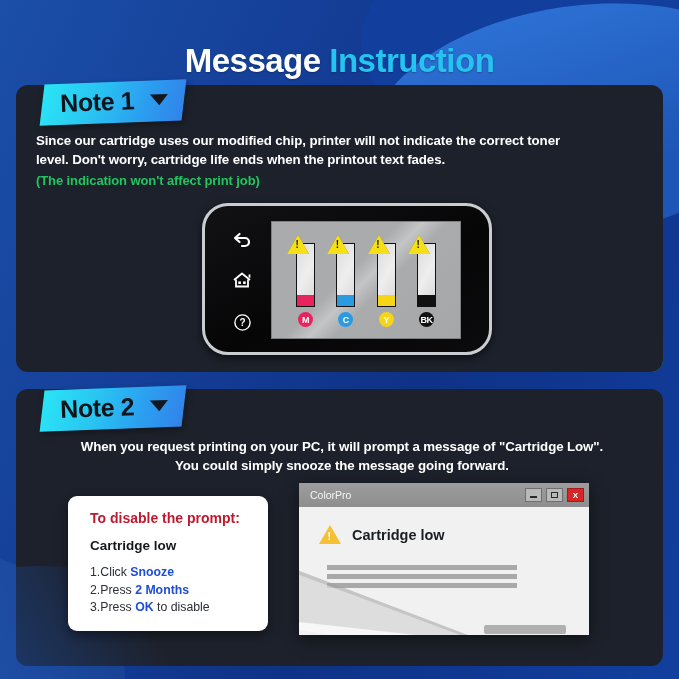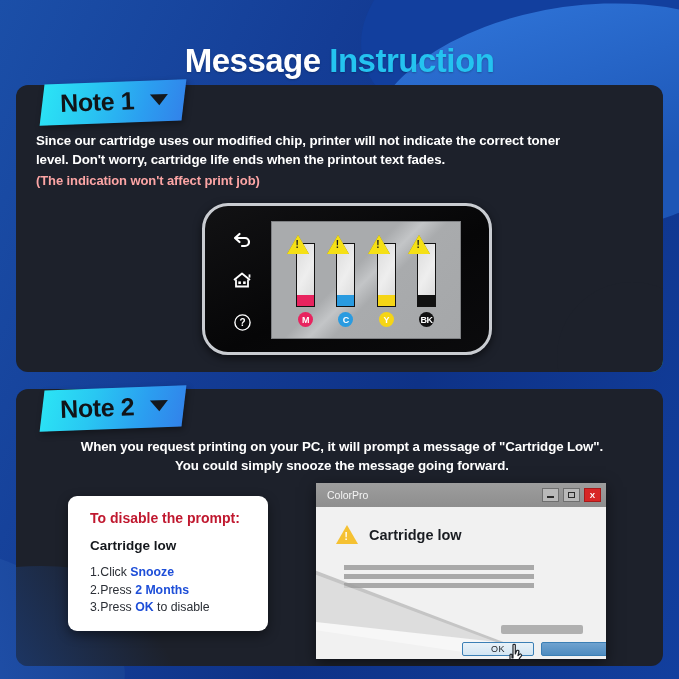--- a/index.html
+++ b/index.html
@@ -133,21 +133,21 @@
     position: absolute;
     color: #ffffff;
     font-size: 13.3px;
     font-weight: bold;
     line-height: 19px;
     letter-spacing: -0.1px;
   }
   #note1-text { left: 20px; top: 46px; width: 612px; }
   #note2-text { left: 20px; top: 48px; width: 612px; text-align: center; }
   .red-note {
-    color: #fca5a5;
+    color: #22c55e;
     font-weight: bold;
     font-size: 13px;
     margin-top: 2px;
   }
 
   
   #device {
     position: absolute;
     left: 186px; top: 118px;
     width: 290px; height: 152px;
@@ -238,22 +238,22 @@
     margin-bottom: 11px;
   }
   .tip-step {
     color: #2b2f36; font-size: 12.3px; line-height: 17.5px;
   }
   .tip-step b { color: #1d4ed8; }
 
   
   #dialog {
     position: absolute;
-    left: 300px; top: 94px;
-    width: 290px; height: 176px;
+    left: 283px; top: 94px;
+    width: 290px; height: 152px;
     background: #f1f1f1;
     box-shadow: 0 4px 14px rgba(0,0,0,.5);
     overflow: hidden;
     text-align: center;
   }
   #titlebar {
     height: 24px;
     background: linear-gradient(180deg, #9d9d9d 0%, #8e8e8e 100%);
     display: flex; align-items: center; justify-content: space-between;
     padding: 0 5px 0 11px;

